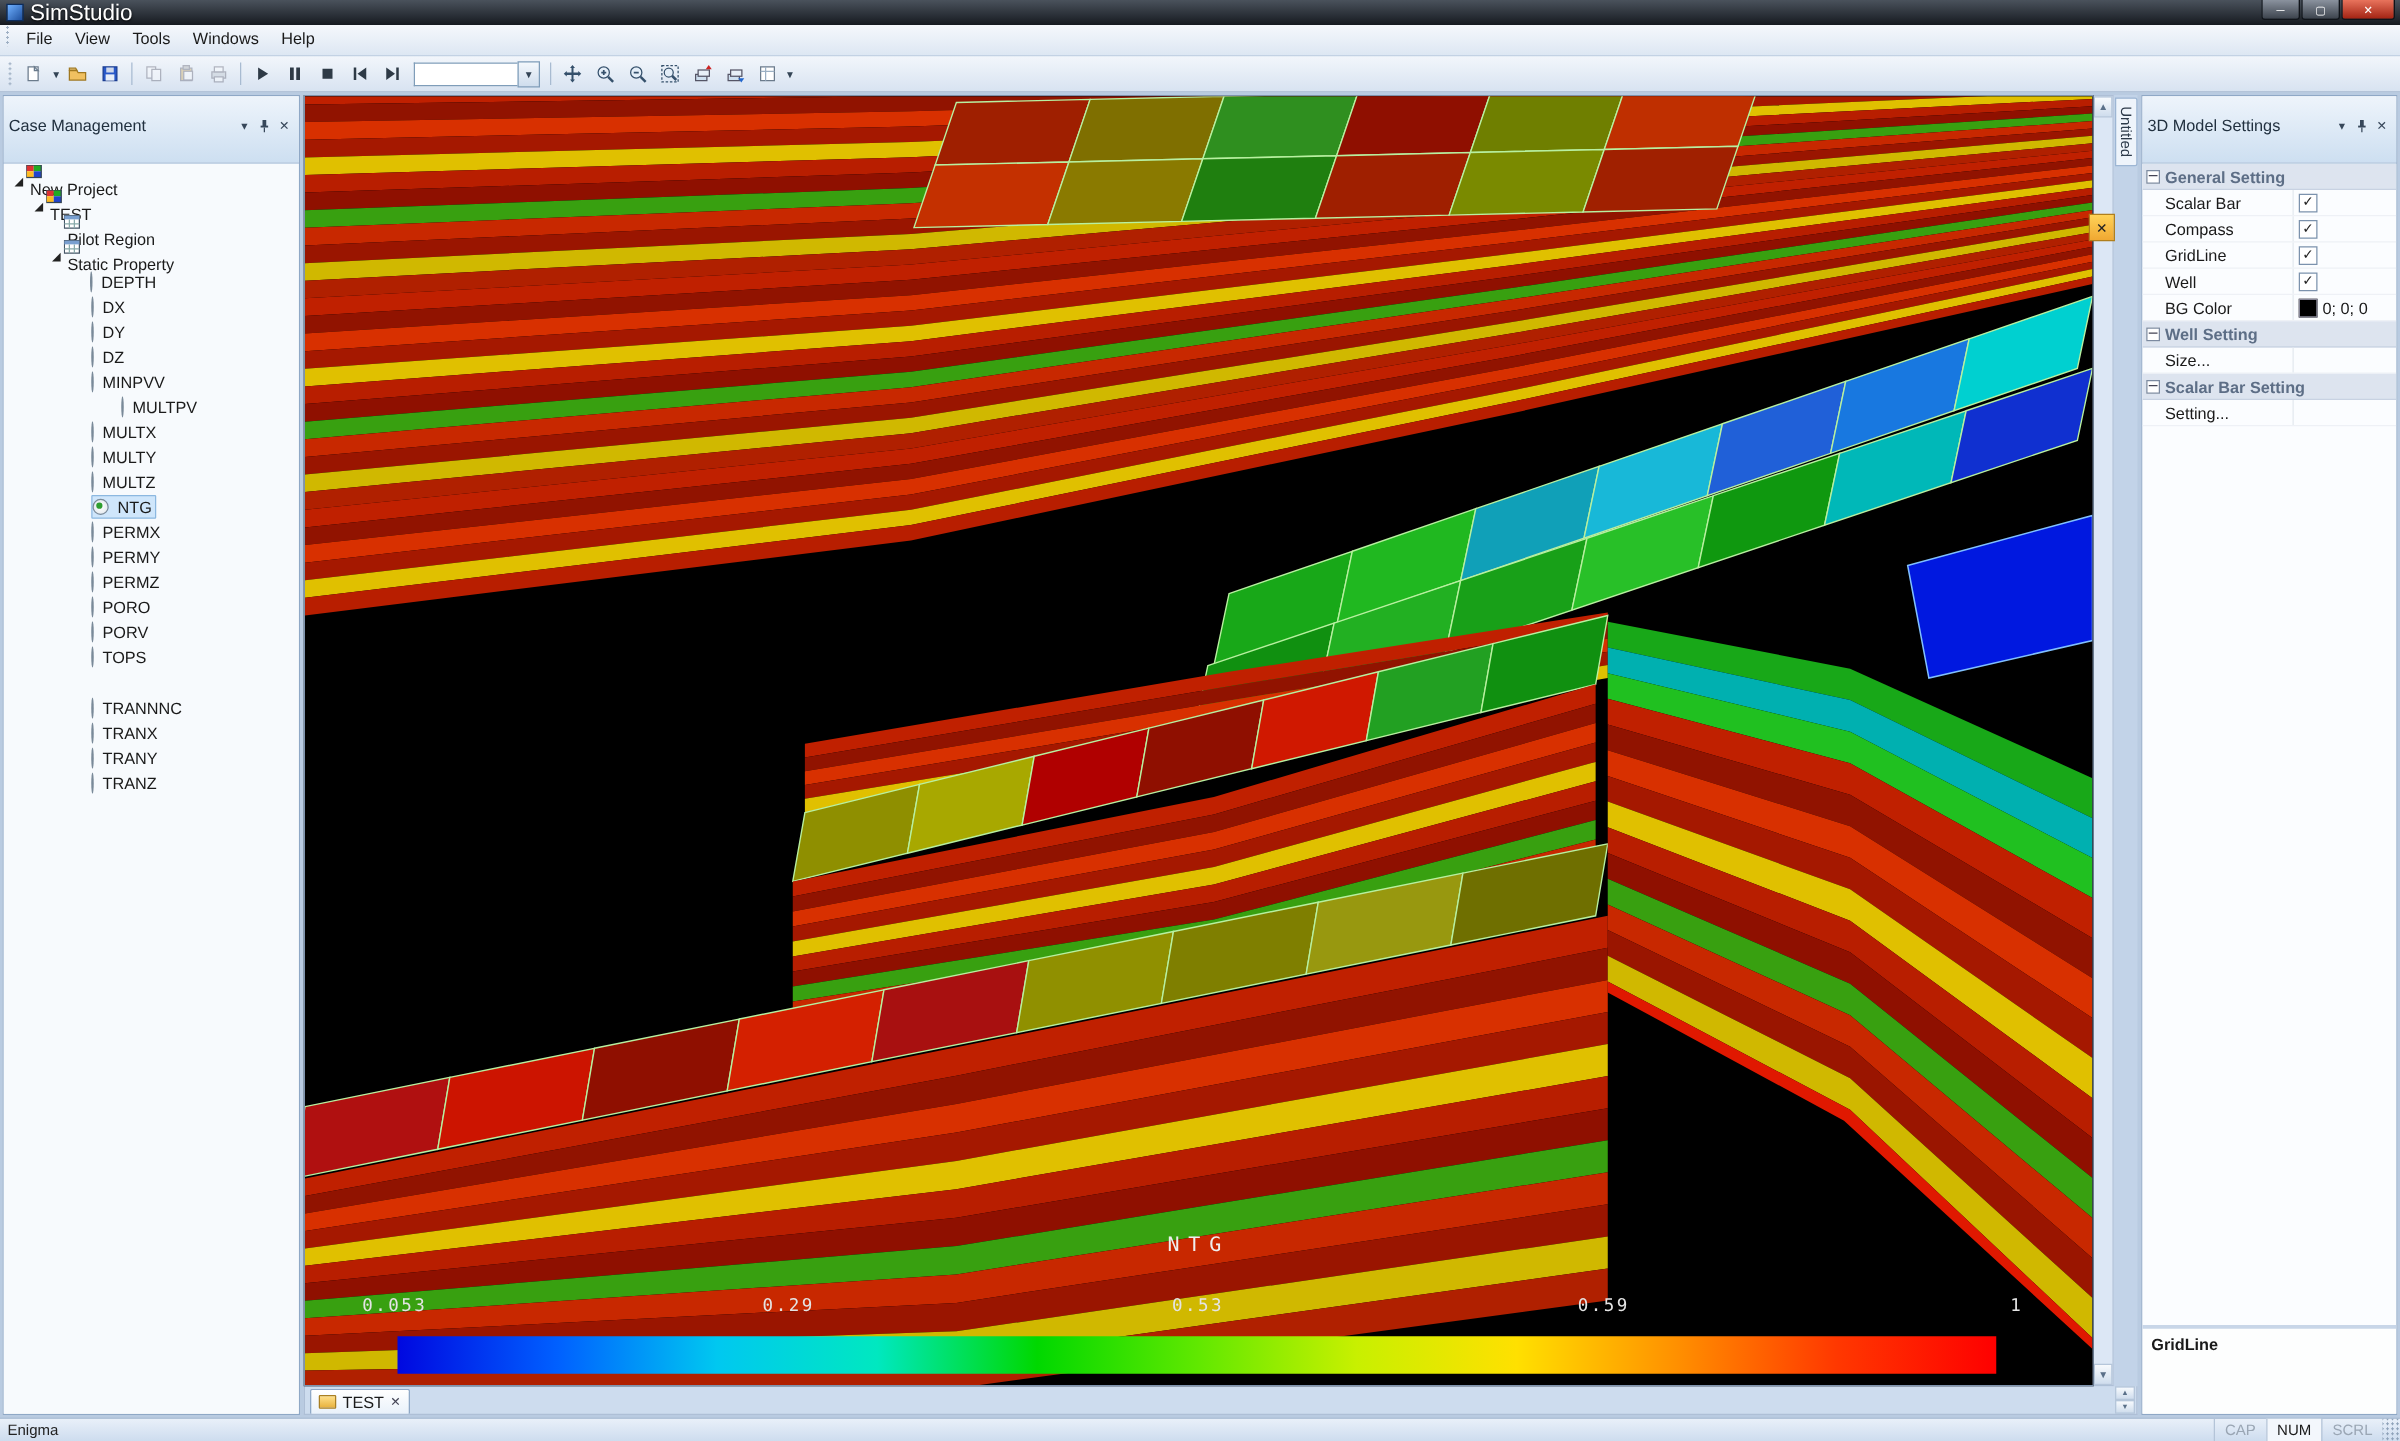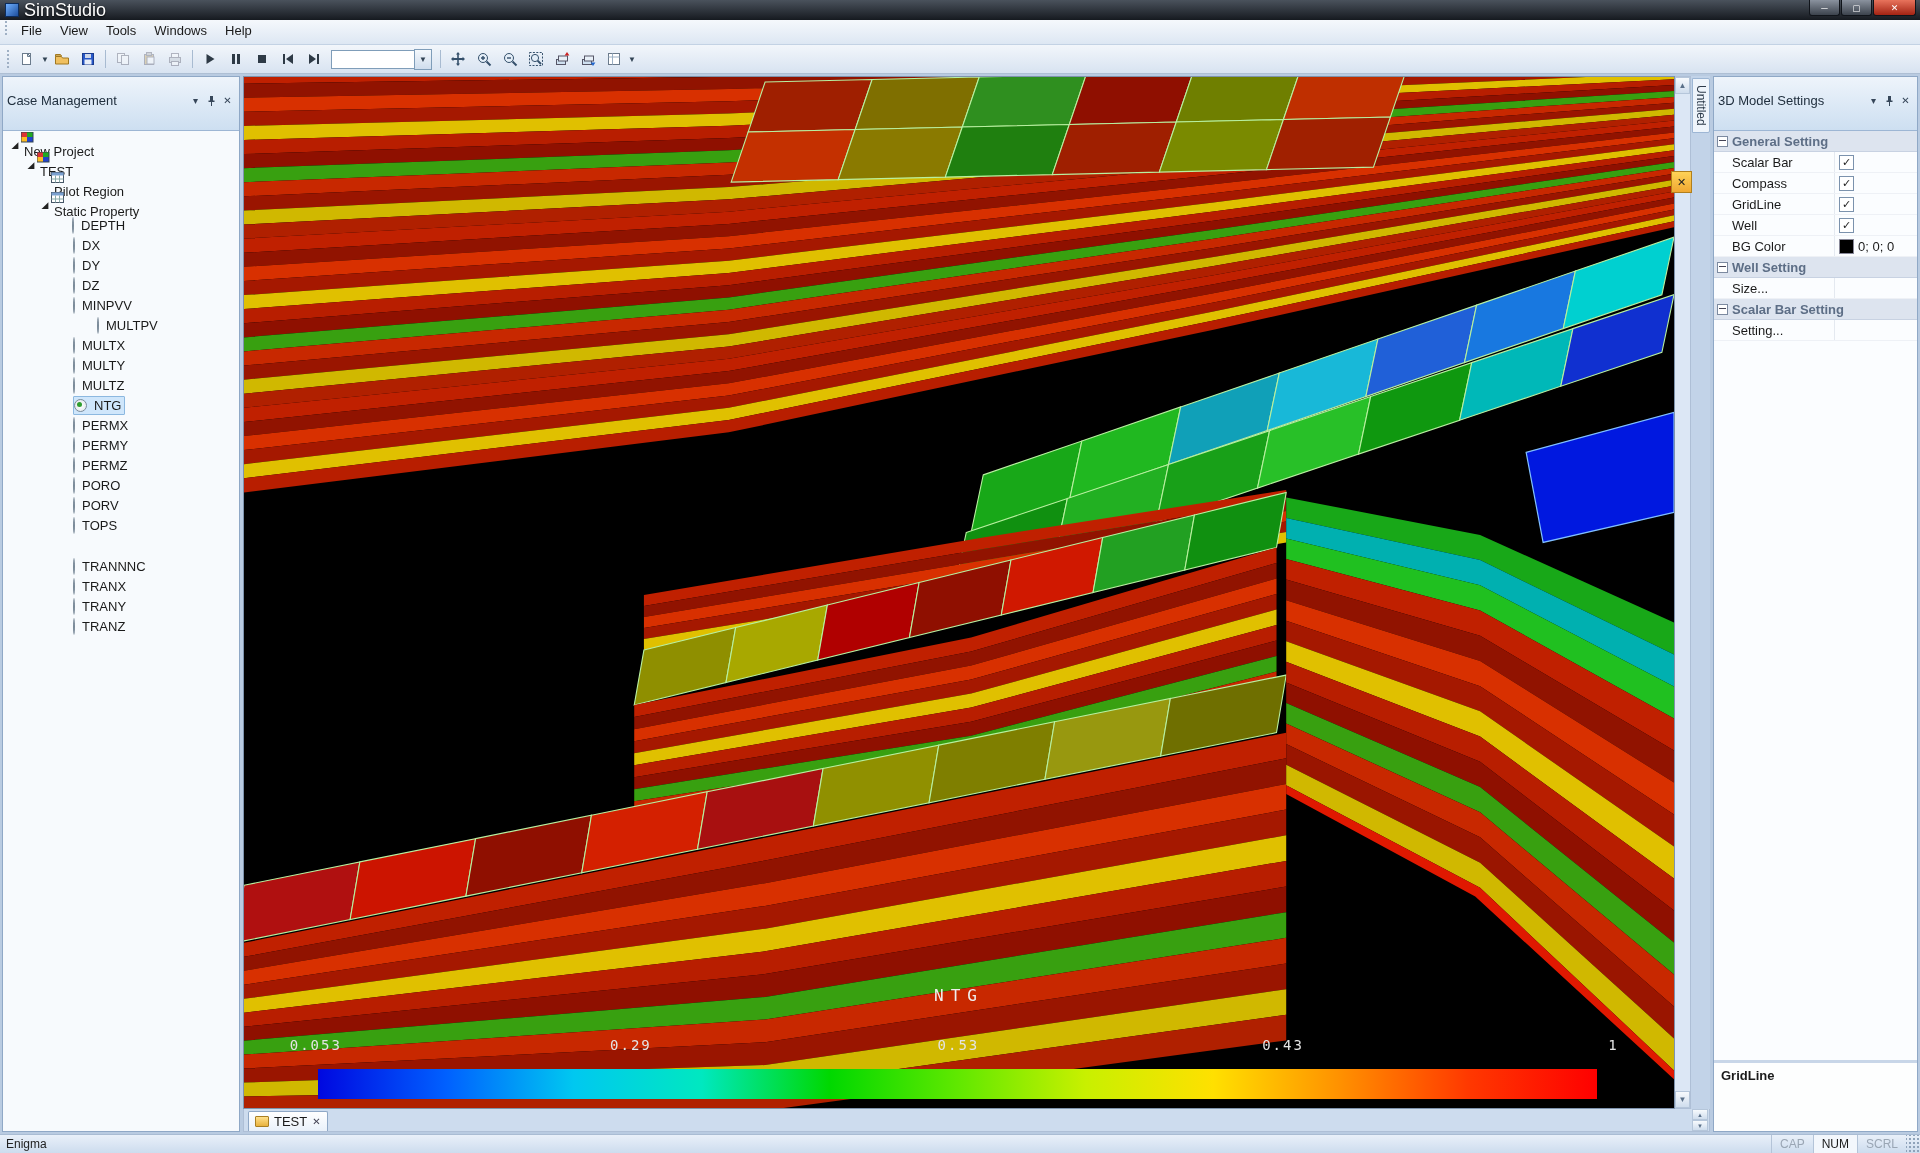--- a/index.html
+++ b/index.html
@@ -496,21 +496,21 @@
               <path d="M860.0 516.7 L1020.0 587.6 L1180.0 717.3 L1180.0 742.9 L1020.0 607.7 L860.0 533.1Z" fill="#c82800"></path>
               <path d="M860.0 533.1 L1020.0 607.7 L1180.0 742.9 L1180.0 768.4 L1020.0 627.9 L860.0 549.6Z" fill="#9a1500"></path>
               <path d="M860.0 549.6 L1020.0 627.9 L1180.0 768.4 L1180.0 794.0 L1020.0 648.0 L860.0 566.0Z" fill="#d0b800"></path>
               <path d="M860 566L1020 648L1180 794L1180 801L1016 655L860 573Z" fill="#e01800"></path>
             </svg>
           <div class="cb-title">NTG</div>
           <div id="cb-ticks">
               <div class="cb-tick" style="left: 3.2%;">0.053</div>
               <div class="cb-tick" style="left: 25.6%;">0.29</div>
               <div class="cb-tick" style="left: 48.5%;">0.53</div>
-              <div class="cb-tick" style="left: 71.2%;">0.43</div>
+              <div class="cb-tick" style="left: 71.2%;">0.59</div>
               <div class="cb-tick" style="left: 95.4%;">1</div>
             </div>
           <div class="cb-bar" id="cb-bar" style="background: linear-gradient(to right, rgb(0, 8, 224), rgb(0, 96, 255), rgb(0, 200, 240), rgb(0, 232, 192), rgb(0, 216, 0), rgb(96, 232, 0), rgb(200, 240, 0), rgb(255, 224, 0), rgb(255, 144, 0), rgb(255, 56, 0), rgb(254, 0, 0));"></div>
         </div>
         <div class="vscroll">
           <div class="sarrow">▲</div>
           <div class="sarrow">▼</div>
         </div>
         <div class="autohide">
           <div class="ah-tab">Untitled</div>

